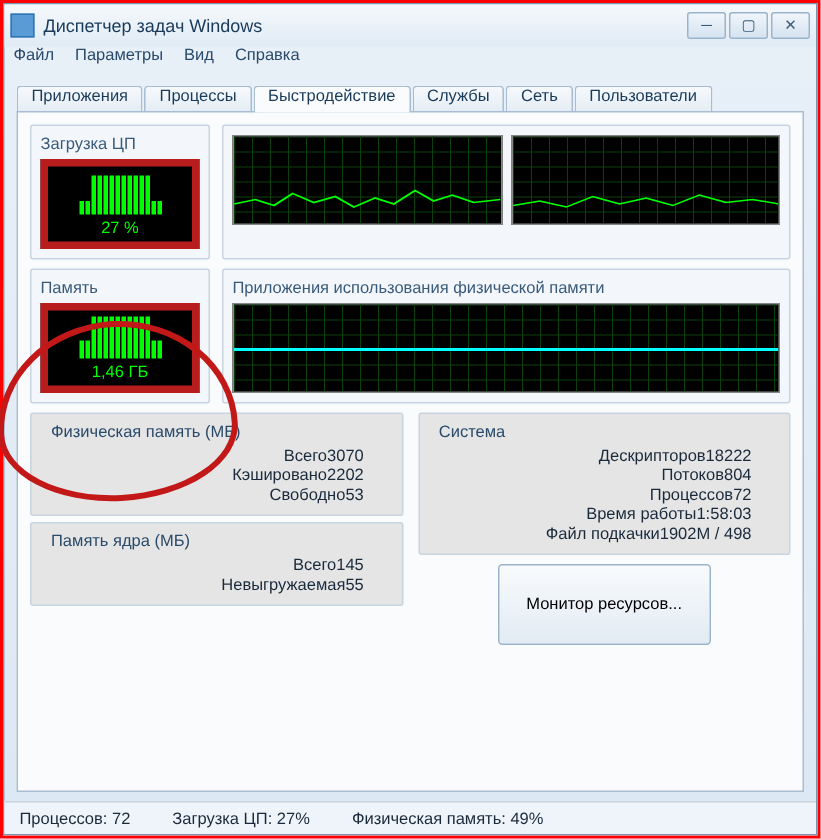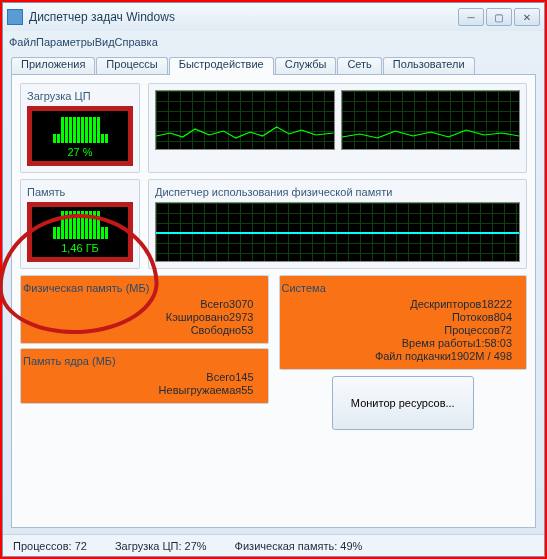--- a/index.html
+++ b/index.html
@@ -3,21 +3,21 @@
 <meta charset="utf-8">
 <style>
 *{box-sizing:border-box;margin:0;padding:0;font-family:"Segoe UI",Tahoma,sans-serif;font-size:11px}
 body{background:#fff;width:547px;height:559px;overflow:hidden;border:2px solid red}
 .window{width:100%;height:100%;background:linear-gradient(#e8f0f8,#dce8f4);border:1px solid #7a96b0;display:flex;flex-direction:column}
 .titlebar{height:28px;display:flex;align-items:center;padding:0 4px;background:linear-gradient(#f5f9fc,#e0ebf5)}
 .titlebar .icon{width:16px;height:16px;margin-right:6px;background:#5b9bd5;border:1px solid #2e75b6}
 .titlebar .title{flex:1;color:#1a3a5a;font-size:12px}
 .winbtns{display:flex;gap:2px}
 .winbtn{width:26px;height:18px;background:linear-gradient(#f0f5fa,#d5e3f0);border:1px solid #9ab3cc;border-radius:2px;display:flex;align-items:center;justify-content:center;font-size:10px;color:#3a5a7a}
-.menubar{height:22px;display:flex;align-items:center;padding:0 6px;color:#2a4a6a;font-size:12px}
+.menubar{height:22px;display:flex;align-items:flex-start;padding:0 6px;gap:14px;color:#2a4a6a;font-size:12px}
 .menubar span{cursor:default}
 .tabs{display:flex;padding:4px 8px 0;gap:1px}
 .tab{padding:0 9px;background:linear-gradient(#f6f9fc,#e4edf4);border:1px solid #a8bdd2;border-bottom:none;border-radius:3px 3px 0 0;font-size:11px;color:#1a3a5a}
 .tab.active{background:#f9fbfd;padding-bottom:5px;margin-bottom:-1px;position:relative;z-index:2}
 .content{flex:1;background:#f9fbfd;margin:0 8px 6px;border:1px solid #a8bdd2;padding:8px;display:flex;flex-direction:column;gap:6px;overflow:hidden}
 .row{display:flex;gap:8px}
 .box{border:1px solid #c8d4e0;border-radius:2px;background:#f3f7fb;padding:6px}
 .box .label{font-size:11px;color:#3a5a7a;margin-bottom:4px}
 .gauge{width:120px}
 .gauge-black{width:100%;height:60px;background:#000;border:5px solid #b91c1c;display:flex;flex-direction:column;align-items:center;justify-content:center;padding:3px}
@@ -26,21 +26,21 @@
 .gauge-val{color:#0f0;font-size:11px;margin-top:3px}
 .history{flex:1}
 .graphs{display:flex;gap:6px;height:60px}
 .graph{flex:1;background:#000;border:1px solid #888;position:relative;overflow:hidden}
 .grid{position:absolute;inset:0;background-image:linear-gradient(#0a400a 1px,transparent 1px),linear-gradient(90deg,#0a400a 1px,transparent 1px);background-size:12px 10px}
 .line{position:absolute;bottom:8px;left:0;right:0;height:20px}
 .line svg{width:100%;height:100%}
 .memline{position:absolute;top:50%;left:0;right:0;height:2px;background:#0ff}
 .infogrid{display:flex;gap:10px}
 .infocol{flex:1}
-.panel{border:1px solid #c8d4e0;border-radius:2px;padding:6px 2px;margin-bottom:4px;background:#f97316}
+.panel{border:1px solid #c8d4e0;border-radius:2px;padding:6px 13px;margin-bottom:4px;background:#e5e5e5}
 .panel h4{font-size:11px;font-weight:normal;color:#2a4a6a;margin-bottom:4px}
 .kv{display:flex;justify-content:flex-end;font-size:11px;color:#1a2a3a;margin:1px 12px}
 .btn{display:block;margin:6px auto 0;padding:20px 18px;background:linear-gradient(#f8fafd,#e2ebf3);border:1px solid #9ab3cc;border-radius:3px;font-size:11px}
 .status{height:22px;background:#eef4fa;border-top:1px solid #c8d4e0;display:flex;align-items:center;padding:0 10px;font-size:11px;gap:28px;color:#1a2a3a}
 .redcircle{position:absolute;border:4px solid #c21818;border-radius:50% 50% 50% 50%/60% 60% 40% 40%;pointer-events:none;z-index:10;width:160px;height:120px;top:214px;left:-2px;transform:rotate(-3deg)}
 </style>
 </head>
 <body>
 
 <div class="window">
@@ -125,40 +125,40 @@
               <span style="height:95%"></span>
               <span style="height:95%"></span>
               <span style="height:95%"></span>
               <span style="height:40%"></span>
               <span style="height:40%"></span>
           </div>
           <div class="gauge-val">1,46 ГБ</div>
         </div>
       </div>
       <div class="box history">
-        <div class="label">Диспетчер использования физической памяти</div>
+        <div class="label">Приложения использования физической памяти</div>
         <div class="graphs">
           <div class="graph" style="flex:1">
               <div class="grid"></div>
               <div class="memline"></div>
             </div>
         </div>
       </div>
     </div>
     <div class="infogrid">
       <div class="infocol">
         <div class="panel">
           <h4>Физическая память (МБ)</h4>
           <div class="kv">
               <span>Всего</span>
               <span>3070</span>
             </div>
           <div class="kv">
               <span>Кэшировано</span>
-              <span>2973</span>
+              <span>2202</span>
             </div>
           <div class="kv">
               <span>Свободно</span>
               <span>53</span>
             </div>
         </div>
         <div class="panel">
           <h4>Память ядра (МБ)</h4>
           <div class="kv">
               <span>Всего</span>

